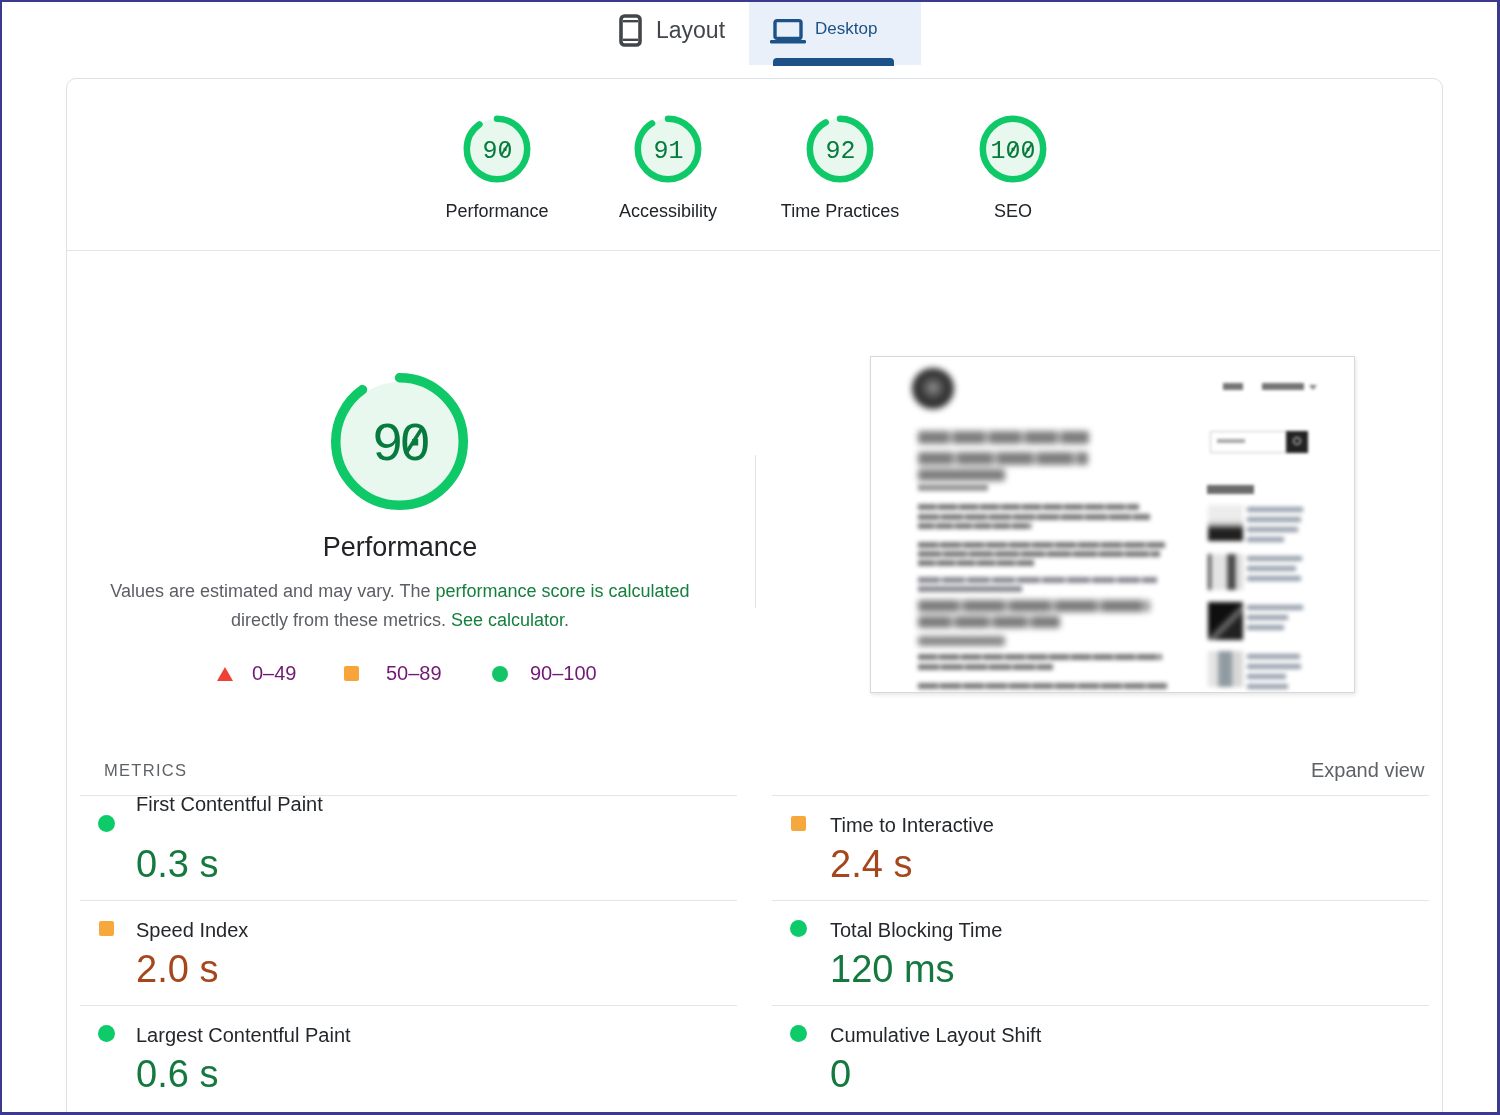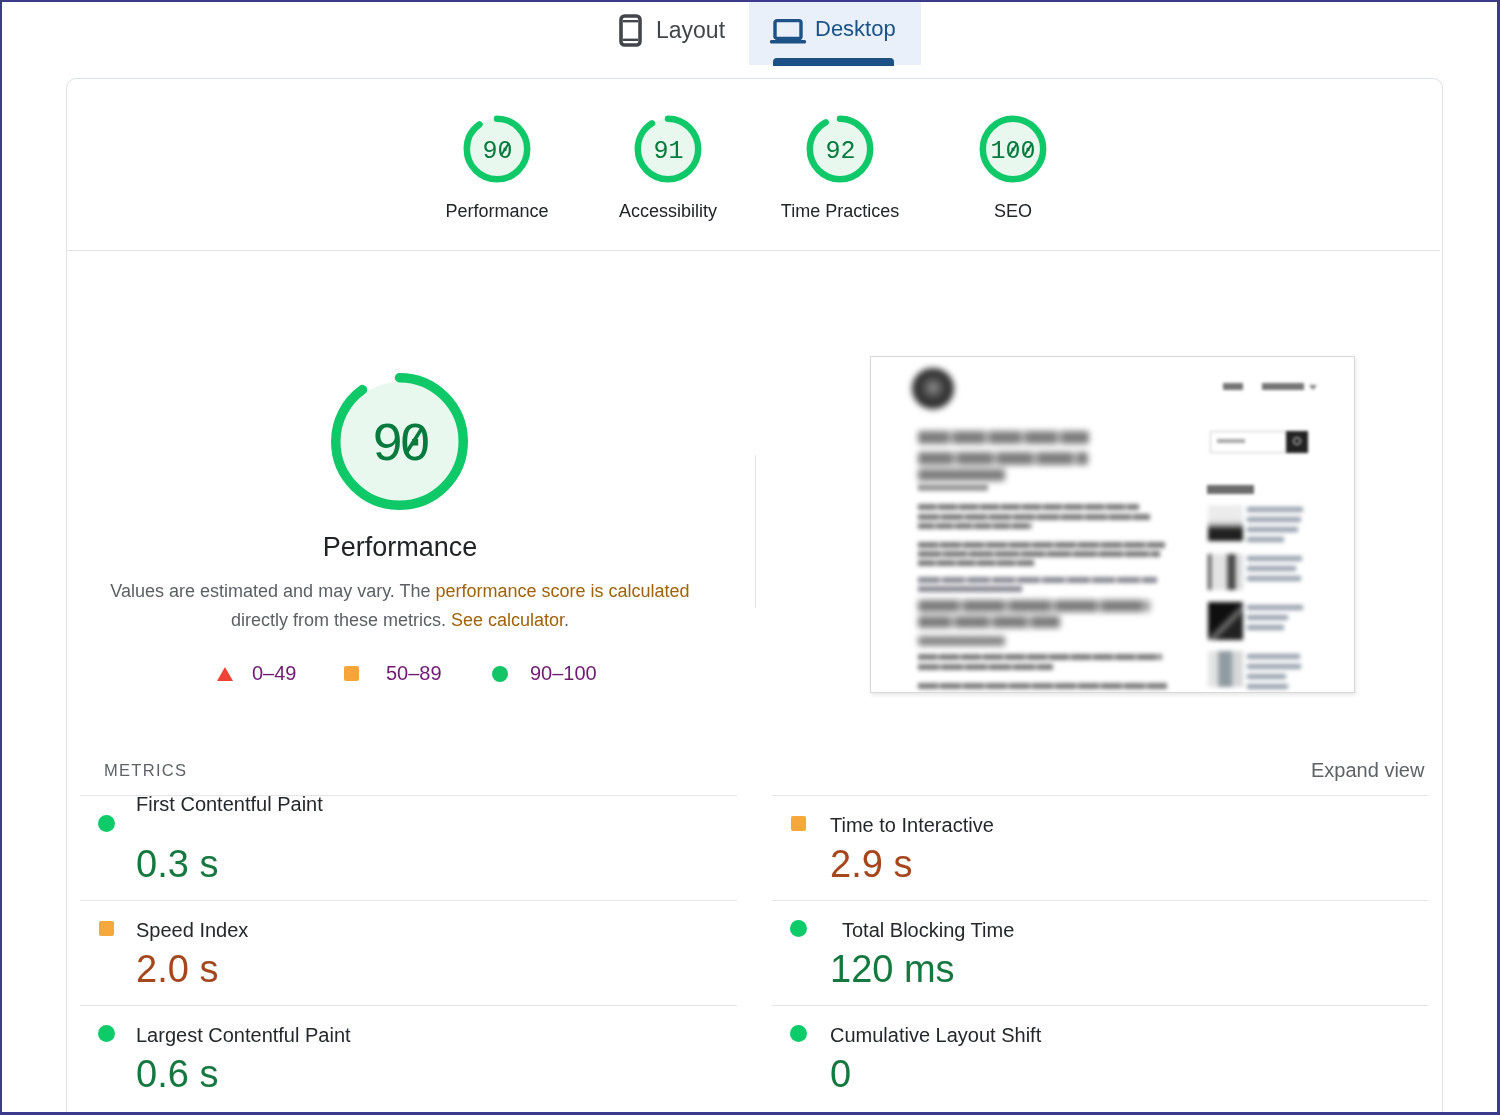--- a/index.html
+++ b/index.html
@@ -3,30 +3,30 @@
 <meta charset="utf-8">
 <style>
   html,body{margin:0;padding:0;}
   body{width:1500px;height:1115px;position:relative;background:#ffffff;
        font-family:"Liberation Sans", sans-serif;overflow:hidden;}
   .abs{position:absolute;}
   #frame{position:absolute;left:0;top:0;right:0;bottom:0;border-style:solid;border-color:#3b3a8c;border-width:2px 3px 3px 2px;z-index:50;pointer-events:none;box-sizing:border-box;}
   
   #tabbg{left:749px;top:2px;width:172px;height:63px;background:#e9f0f9;}
   #tabbar{left:773px;top:58px;width:121px;height:8px;background:#1c5187;border-radius:4px 4px 0 0;}
-  .tabtxt{font-size:22px;line-height:22px;}
+  .tabtxt{font-size:17px;line-height:22px;}
   
   #card{left:66px;top:78px;width:1375px;height:1060px;border:1px solid #dde0e4;border-radius:10px;}
   .glabel{font-size:18px;color:#212428;text-align:center;width:160px;}
   .hdiv{height:1px;background:#e3e5e8;}
   .vdiv{width:1px;background:#e1e3e6;}
   
   #ptitle{left:300px;top:532px;width:200px;text-align:center;font-size:27px;color:#202226;}
   #ppara{left:70px;top:577px;width:660px;text-align:center;font-size:18px;line-height:29px;color:#5b5f64;}
-  #ppara a{color:#a16207;text-decoration:none;}
+  #ppara a{color:#15803d;text-decoration:none;}
   .legtxt{font-size:20px;color:#701a75;line-height:20px;}
   
   .mlabel{font-size:20px;color:#24272c;line-height:20px;}
   .mvalue{font-size:38px;line-height:37px;}
   .mgreen{color:#15793f;}
   .mred{color:#a5461d;}
   .mcircle{width:17px;height:17px;border-radius:50%;background:#0ecb69;}
   .msquare{width:15px;height:15px;border-radius:2px;background:#f7a83c;}
 </style>
 </head>
@@ -181,21 +181,21 @@
 <div class="abs msquare" style="left:99px;top:921px;"></div>
 <div class="abs mlabel" style="left:136px;top:920px;">Speed Index</div>
 <div class="abs mvalue mred" style="left:136px;top:951px;">2.0 s</div>
 
 <div class="abs mcircle" style="left:98px;top:1025px;"></div>
 <div class="abs mlabel" style="left:136px;top:1025px;text-align:center;">Largest Contentful Paint</div>
 <div class="abs mvalue mgreen" style="left:136px;top:1056px;">0.6 s</div>
 
 <div class="abs msquare" style="left:791px;top:816px;"></div>
 <div class="abs mlabel" style="left:830px;top:815px;">Time to Interactive</div>
-<div class="abs mvalue mred" style="left:830px;top:846px;">2.9 s</div>
+<div class="abs mvalue mred" style="left:830px;top:846px;">2.4 s</div>
 
 <div class="abs mcircle" style="left:790px;top:920px;"></div>
-<div class="abs mlabel" style="left:830px;top:920px;margin-left:12px;">Total Blocking Time</div>
+<div class="abs mlabel" style="left:830px;top:920px;">Total Blocking Time</div>
 <div class="abs mvalue mgreen" style="left:830px;top:951px;">120 ms</div>
 
 <div class="abs mcircle" style="left:790px;top:1025px;"></div>
 <div class="abs mlabel" style="left:830px;top:1025px;">Cumulative Layout Shift</div>
 <div class="abs mvalue mgreen" style="left:830px;top:1056px;">0</div>
 
 </body></html>

